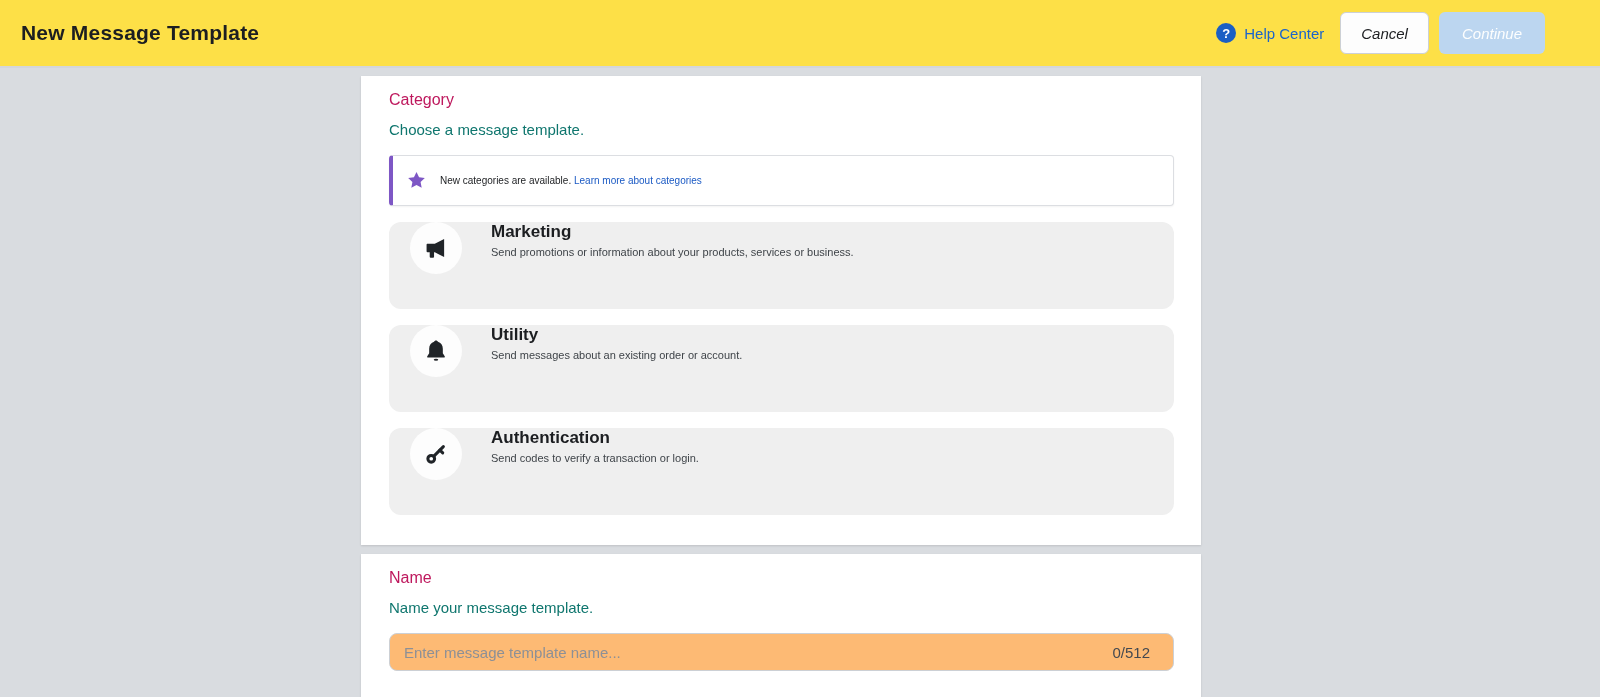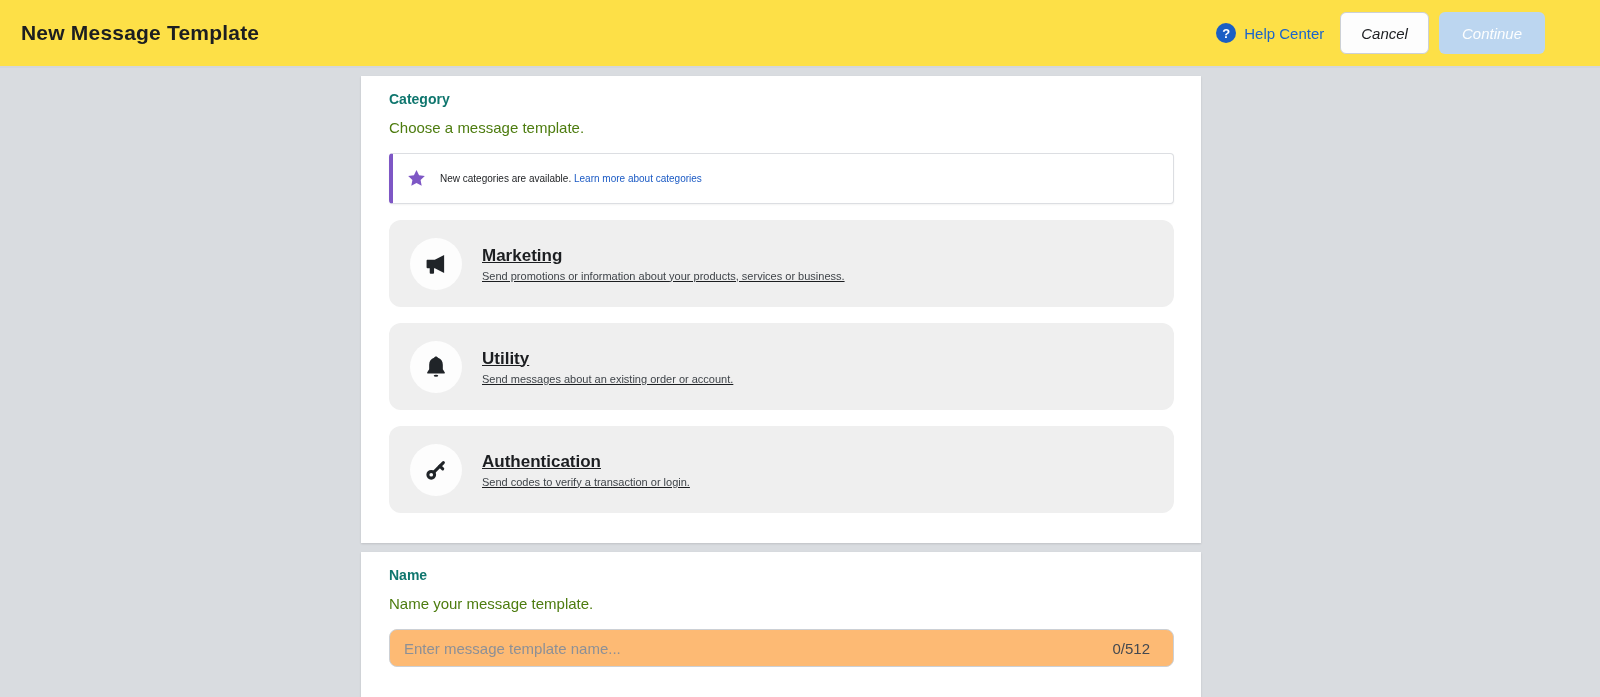--- a/index.html
+++ b/index.html
@@ -61,22 +61,22 @@
   .main { padding-top: 8px; }
   .card {
     width: 840px;
     margin-left: 361px;
     background: #ffffff;
     box-shadow: 0 1px 2px rgba(0,0,0,.12);
   }
   .card-1 { padding: 15px 27px 30px 28px; }
   .card-2 { margin-top: 9px; padding: 15px 27px 26px 28px; height: 152px; }
 
-  .section-title { font-size: 14px; font-weight: 700; color: #0f766e; }
-  .section-subtitle { font-size: 15px; color: #4d7c0f; margin-top: 12px; }
+  .section-title { font-size: 16px; font-weight: 400; color: #be185d; }
+  .section-subtitle { font-size: 15px; color: #0f766e; margin-top: 12px; }
 
   
   .banner {
     margin-top: 17px;
     height: 51px;
     background: #ffffff;
     border: 1px solid #dcdee2;
     border-left: 4px solid #7e57c5;
     border-radius: 4px;
     box-shadow: 0 1px 2px rgba(0,0,0,.05);
@@ -86,24 +86,23 @@
   .banner-text { font-size: 10px; color: #1c1e21; }
   .banner-link { color: #1b5ac4; text-decoration: none; cursor: pointer; }
   .star-icon { width: 21px; height: 21px; display: block; }
 
   
   .option-row {
     margin-top: 16px;
     height: 87px;
     background: #efefef;
     border-radius: 12px;
-    display: flex; align-items: center;
-    padding-left: 21px; gap: 20px;
+    display: flex; 
+    padding-left: 21px; gap: 29px;
     cursor: pointer;
-    text-decoration: underline;
   }
   .icon-circle {
     width: 52px; height: 52px; border-radius: 50%;
     background: #fdfdfd;
     display: flex; align-items: center; justify-content: center;
     flex: 0 0 auto;
   }
   .icon-circle svg { width: 26px; height: 26px; display: block; }
   .option-title { font-size: 17px; font-weight: 700; color: #1c1e21; }
   .option-desc { font-size: 11px; color: #3f4449; margin-top: 4px; }

